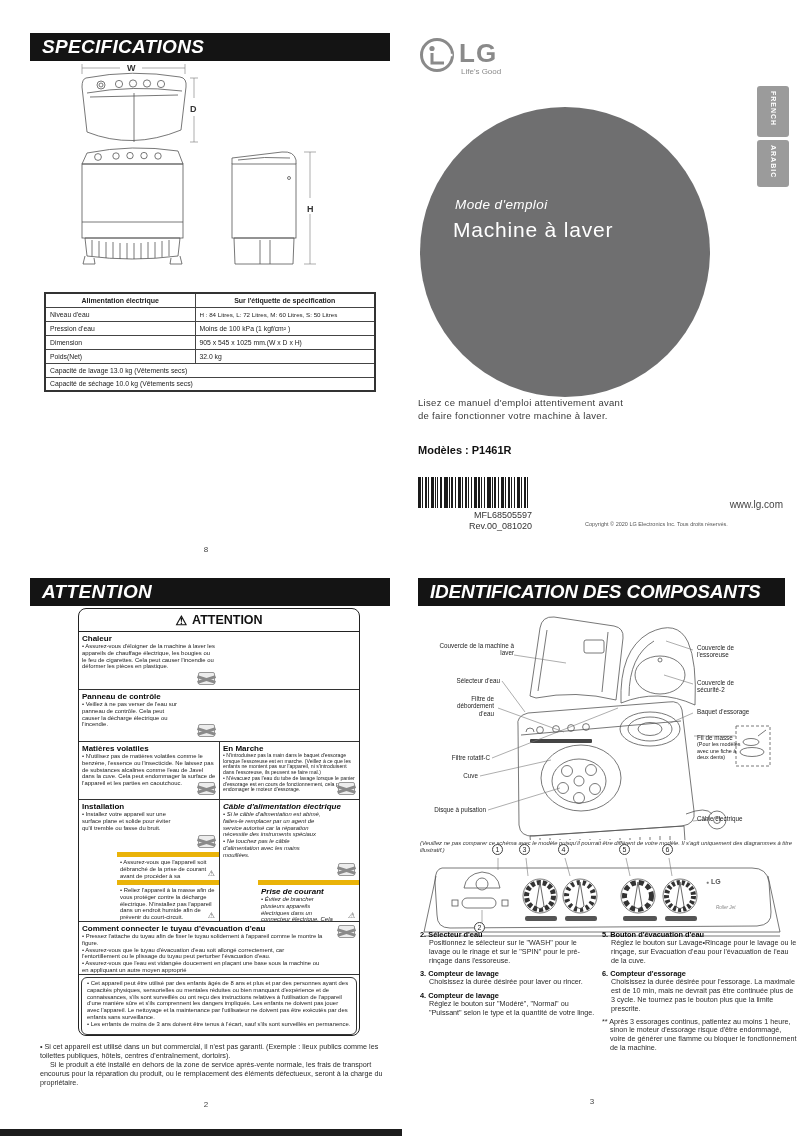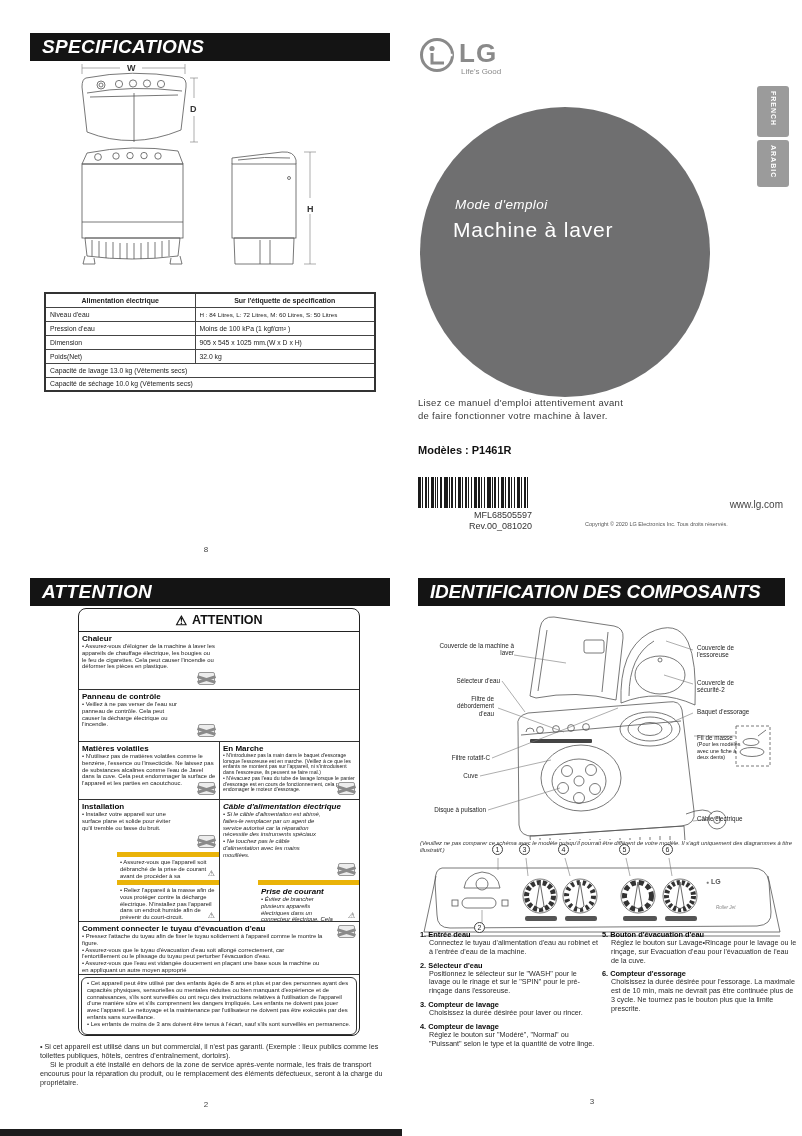--- a/index.html
+++ b/index.html
@@ -518,24 +518,20 @@
     <div class="callout" style="left:101px; top:266px;">3</div>
     <div class="callout" style="left:140px; top:266px;">4</div>
     <div class="callout" style="left:201px; top:266px;">5</div>
     <div class="callout" style="left:244px; top:266px;">6</div>
 
     <div class="lg-mark">LG</div>
     <div class="roller">Roller Jet</div>
 
     <div class="comp-col" style="left:2px; width:178px;">
       <div class="comp-item">
-        <div class="ci-head"><span>1.</span> <span>Entrée deau</span></div>
-        <div class="ci-body">Connectez le tuyau d'alimentation d'eau au robinet et à l'entrée d'eau de la machine.</div>
-      </div>
-      <div class="comp-item">
         <div class="ci-head"><span>2.</span> <span>Sélecteur d'eau</span></div>
         <div class="ci-body">Positionnez le sélecteur sur le "WASH" pour le lavage ou le rinage et sur le "SPIN" pour le pré-rinçage dans l'essoreuse.</div>
       </div>
       <div class="comp-item">
         <div class="ci-head"><span>3.</span> <span>Compteur de lavage</span></div>
         <div class="ci-body">Choisissez la durée désirée pour laver ou rincer.</div>
       </div>
       <div class="comp-item">
         <div class="ci-head"><span>4.</span> <span>Compteur de lavage</span></div>
         <div class="ci-body">Réglez le bouton sur "Modéré", "Normal" ou "Puissant" selon le type et la quantité de votre linge.</div>
@@ -543,18 +539,19 @@
     </div>
     <div class="comp-col" style="left:184px; width:196px;">
       <div class="comp-item">
         <div class="ci-head"><span>5.</span> <span>Bouton d'évacuation d'eau</span></div>
         <div class="ci-body">Réglez le bouton sur Lavage•Rincage pour le lavage ou le rinçage, sur Evacuation d'eau pour l'évacuation de l'eau de la cuve.</div>
       </div>
       <div class="comp-item">
         <div class="ci-head"><span>6.</span> <span>Compteur d'essorage</span></div>
         <div class="ci-body">Choisissez la durée désirée pour l'essorage. La maximale est de 10 min, mais ne devrait pas être continuée plus de 3 cycle. Ne tournez pas le bouton plus que la limite prescrite.</div>
       </div>
+      <div class="comp-foot">** Après 3 essorages continus, patientez au moins 1 heure, sinon le moteur d'essorage risque d'être endommagé, voire de générer une flamme ou bloquer le fonctionnement de la machine.</div>
     </div>
 
     <div class="pageno" style="left:162px; top:519px;">3</div>
   </div>
 
 </div>
 
 </body></html>

